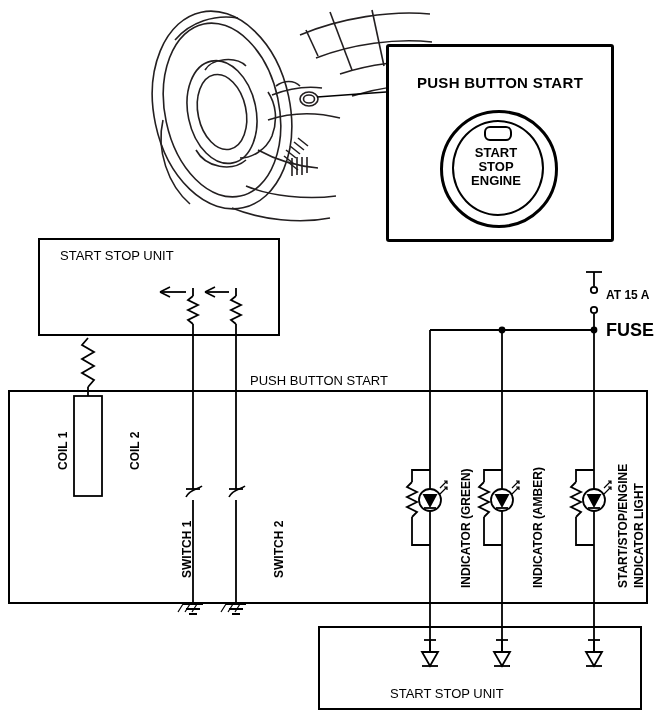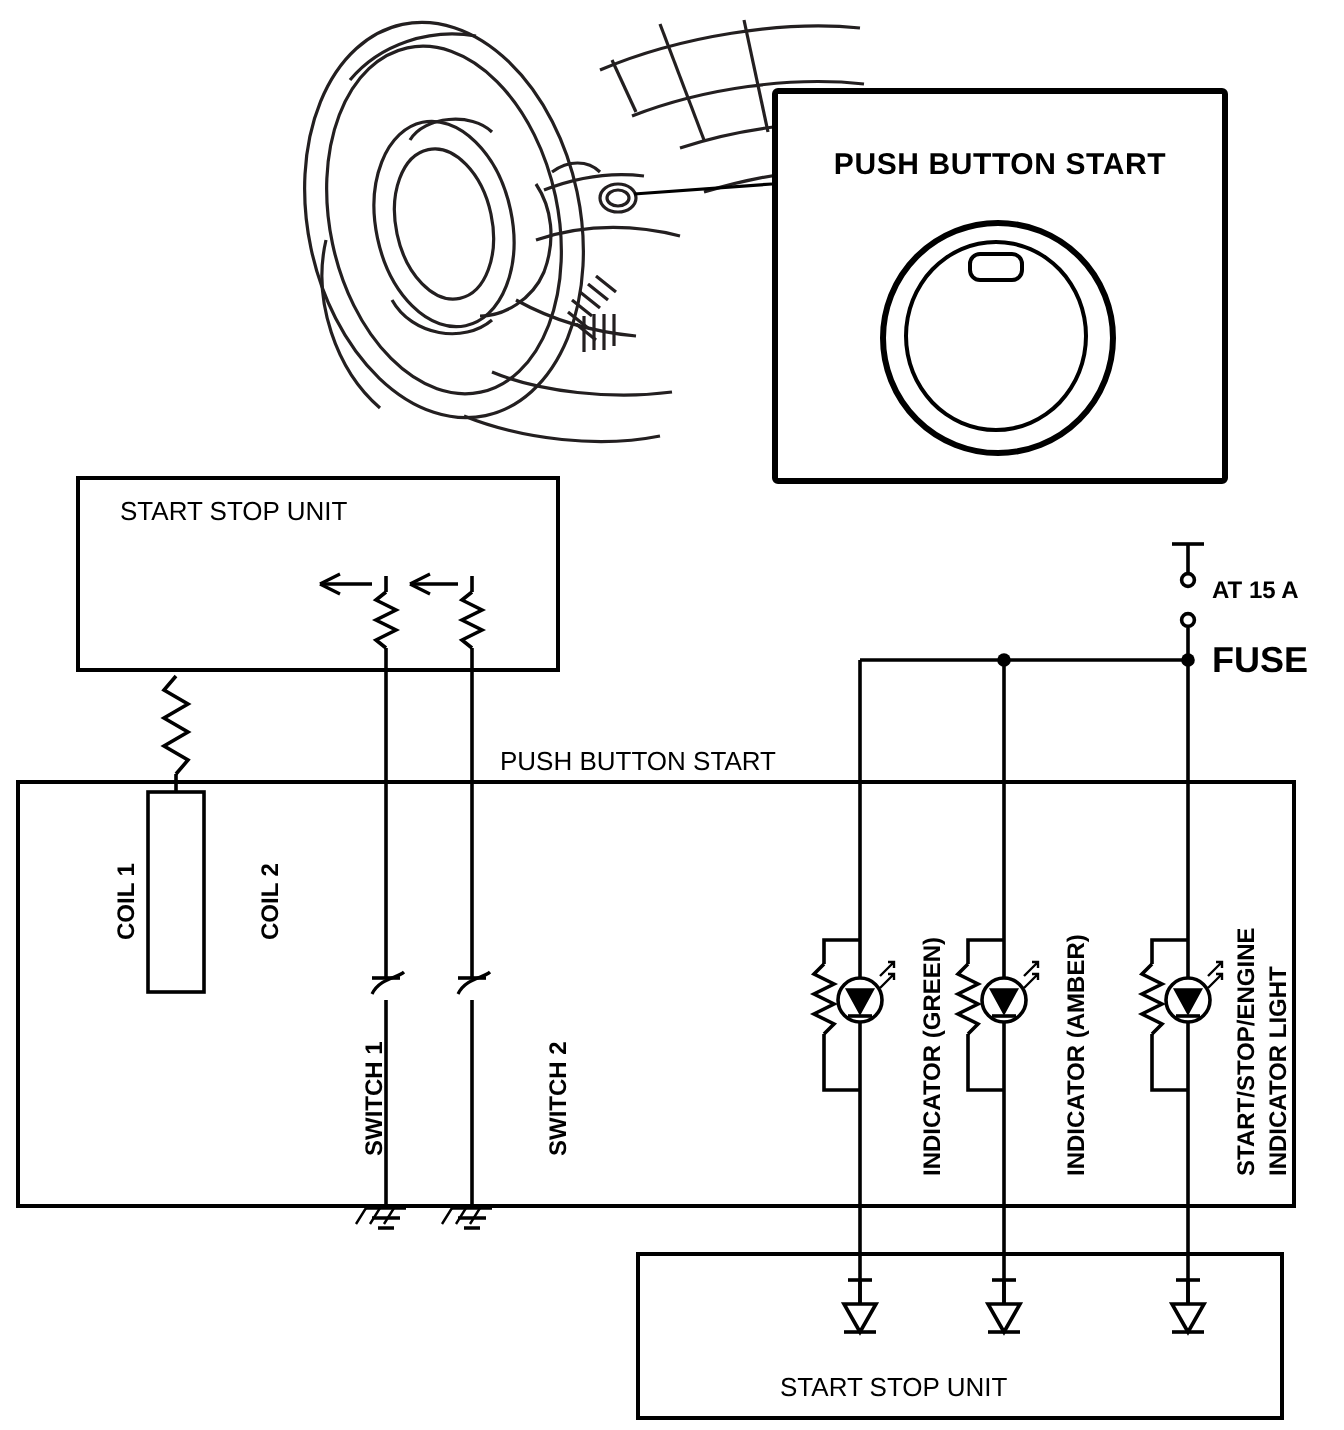--- a/index.html
+++ b/index.html
@@ -182,20 +182,25 @@
       <path d="M594 640 L594 652"></path>
       <path d="M588 640 L600 640"></path>
     </g>
   </svg>
 
   <div class="callout-box" style="left:386px;top:44px;width:222px;height:192px;"></div>
   <div class="btn-title" style="left:410px;top:74px;width:180px;text-align:center;">PUSH BUTTON START</div>
   <div class="btn-circle" style="left:440px;top:110px;width:112px;height:112px;"></div>
   <div class="btn-inner" style="left:452px;top:120px;width:88px;height:92px;"></div>
   <div class="btn-slot" style="left:484px;top:126px;width:24px;height:11px;"></div>
+  <div class="btn-text" style="left:452px;top:146px;width:88px;">
+    <div>START</div>
+    <div>STOP</div>
+    <div>ENGINE</div>
+  </div>
 
   <div class="box" style="left:38px;top:238px;width:238px;height:94px;"></div>
   <div class="tbox" style="left:60px;top:248px;">START STOP UNIT</div>
 
   <div class="box" style="left:8px;top:390px;width:636px;height:210px;"></div>
   <div class="tbox" style="left:246px;top:373px;background:#fff;padding:0 4px;">PUSH BUTTON START</div>
 
   <div class="box" style="left:318px;top:626px;width:320px;height:80px;"></div>
   <div class="tbox" style="left:390px;top:686px;">START STOP UNIT</div>
 

